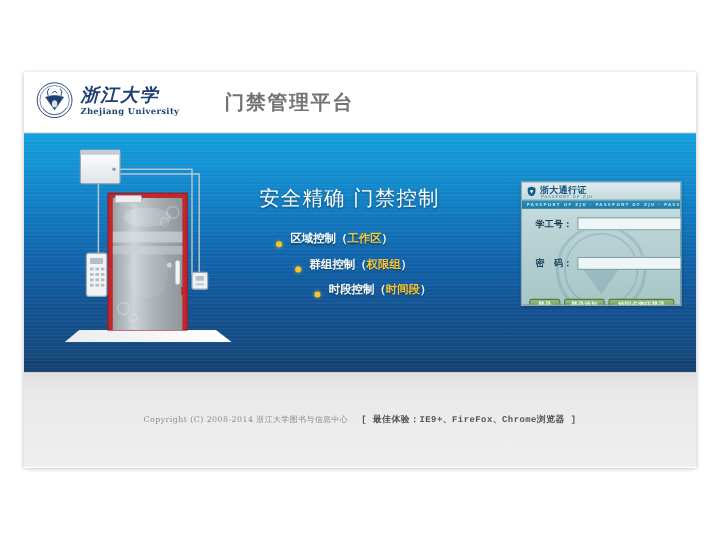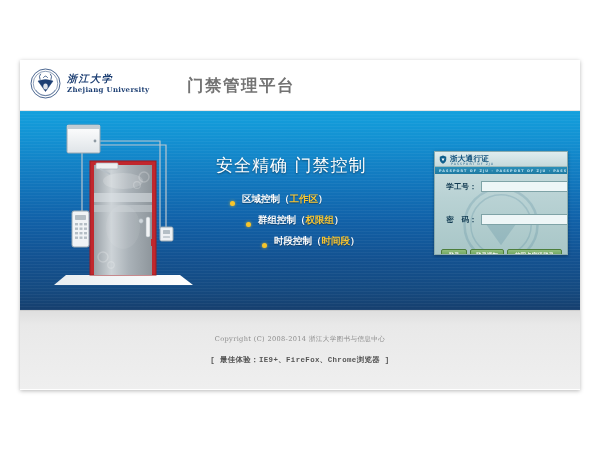--- a/index.html
+++ b/index.html
@@ -28,21 +28,21 @@
     border-bottom: 1px solid #e6e6e6;
   }
   #brand-block {
     position: absolute; left: 10px; top: 8px;
     display: flex; align-items: center; gap: 6px;
   }
   #zju-seal { width: 31px; height: 31px; display:block; }
   #brand-wordmark { display: flex; flex-direction: column; line-height: 1; }
   #brand-cn {
     font-family: "DejaVu Serif", "Liberation Serif", serif;
-    font-size: 10px; font-weight: 700; color: #1d3f73;
+    font-size: 15px; font-weight: 700; color: #1d3f73;
     letter-spacing: 1.5px; font-style: italic;
   }
   #brand-en {
     font-family: "DejaVu Serif", "Liberation Serif", serif;
     font-size: 7px; color: #1d3f73; letter-spacing: .3px;
     margin-top: 2px; font-weight: 700;
   }
   #platform-title {
     position: absolute; left: 167px; top: 15px;
     font-size: 16.5px; font-weight: 700; color: #737373;
@@ -165,21 +165,21 @@
   #login-btn-primary { flex: 0 0 26px; }
   #login-btn-add     { flex: 0 0 34px; }
   #login-btn-card    { flex: 1 1 auto; }
 
   
   #site-footer {
     position: relative;
     height: 79px;
     background: linear-gradient(180deg,#dfdfdf 0%, #e9e9e9 18%, #efefef 100%);
     border-top: 1px solid #cfcfcf;
-    display: flex; flex-direction: column;
+    display: flex; flex-direction: row;
     align-items: center; justify-content: center; gap: 11px;
   }
   #footer-copyright {
     font-size: 6.6px; color: #8c8c8c; letter-spacing: .35px;
     font-family: "DejaVu Serif", "Liberation Serif", serif;
   }
   #footer-browsers {
     font-size: 7.4px; color: #555555; letter-spacing: .4px; font-weight: 700;
     font-family: Liberation Mono, monospace;
   }

